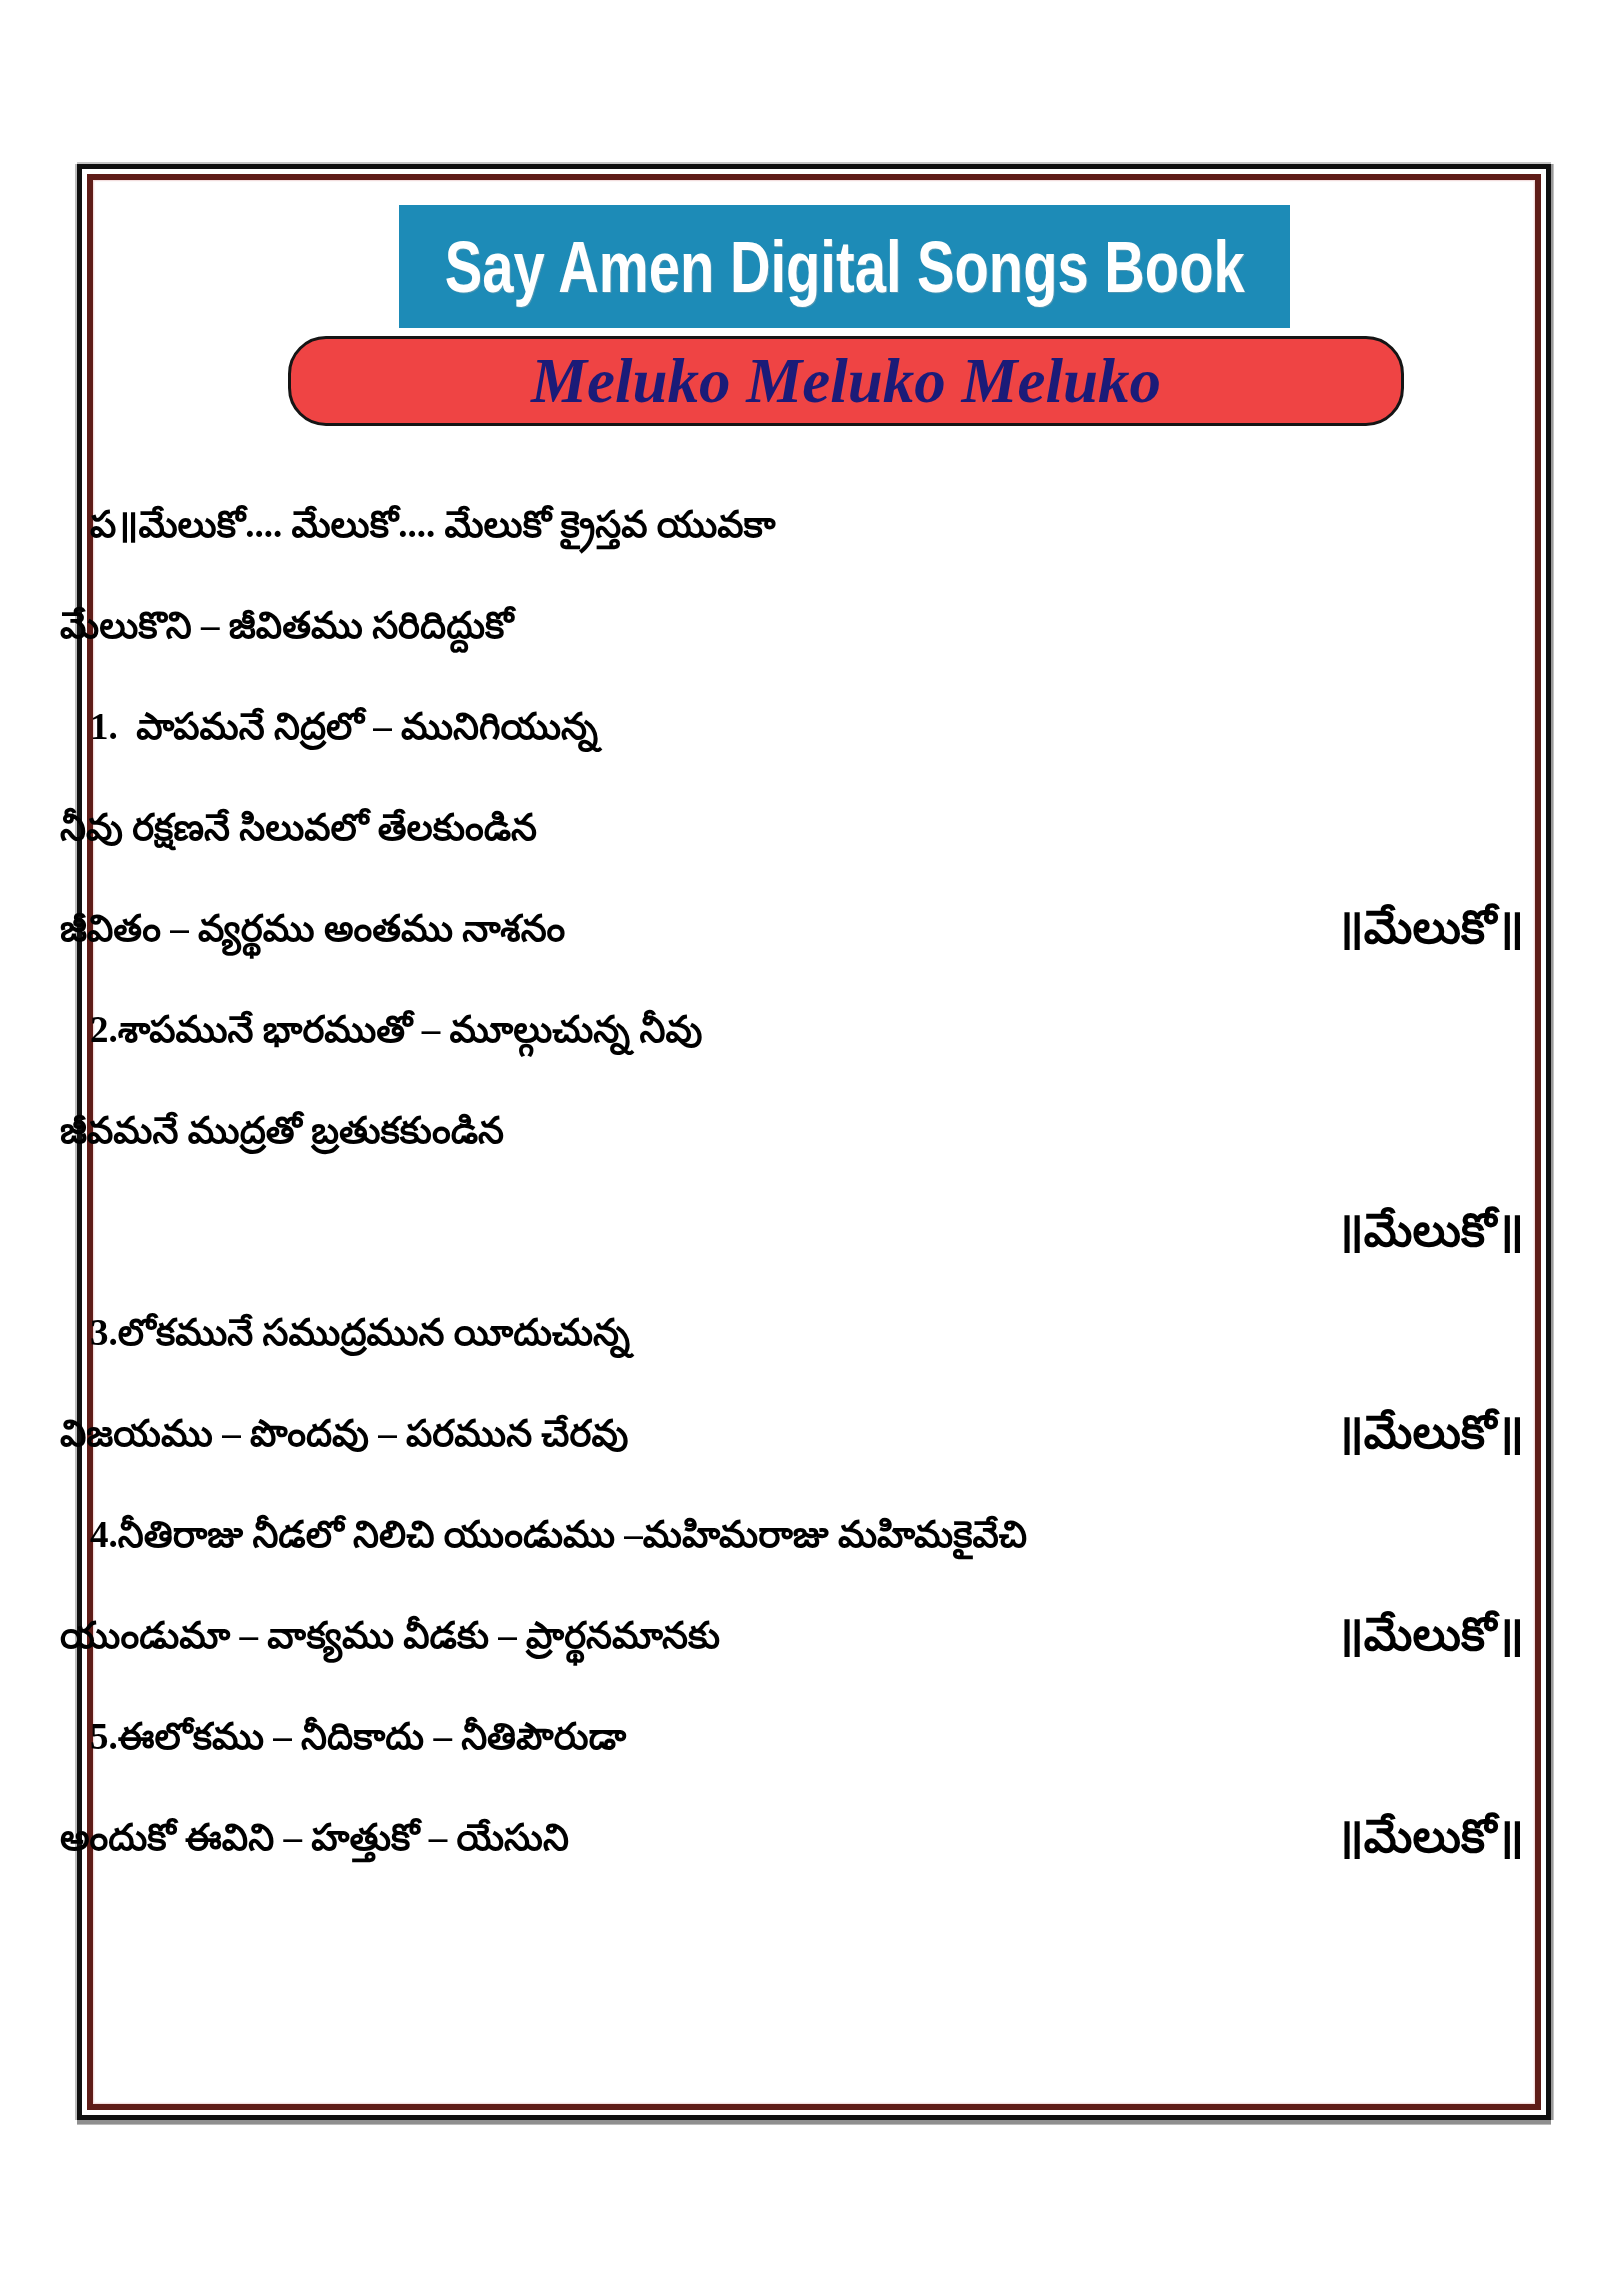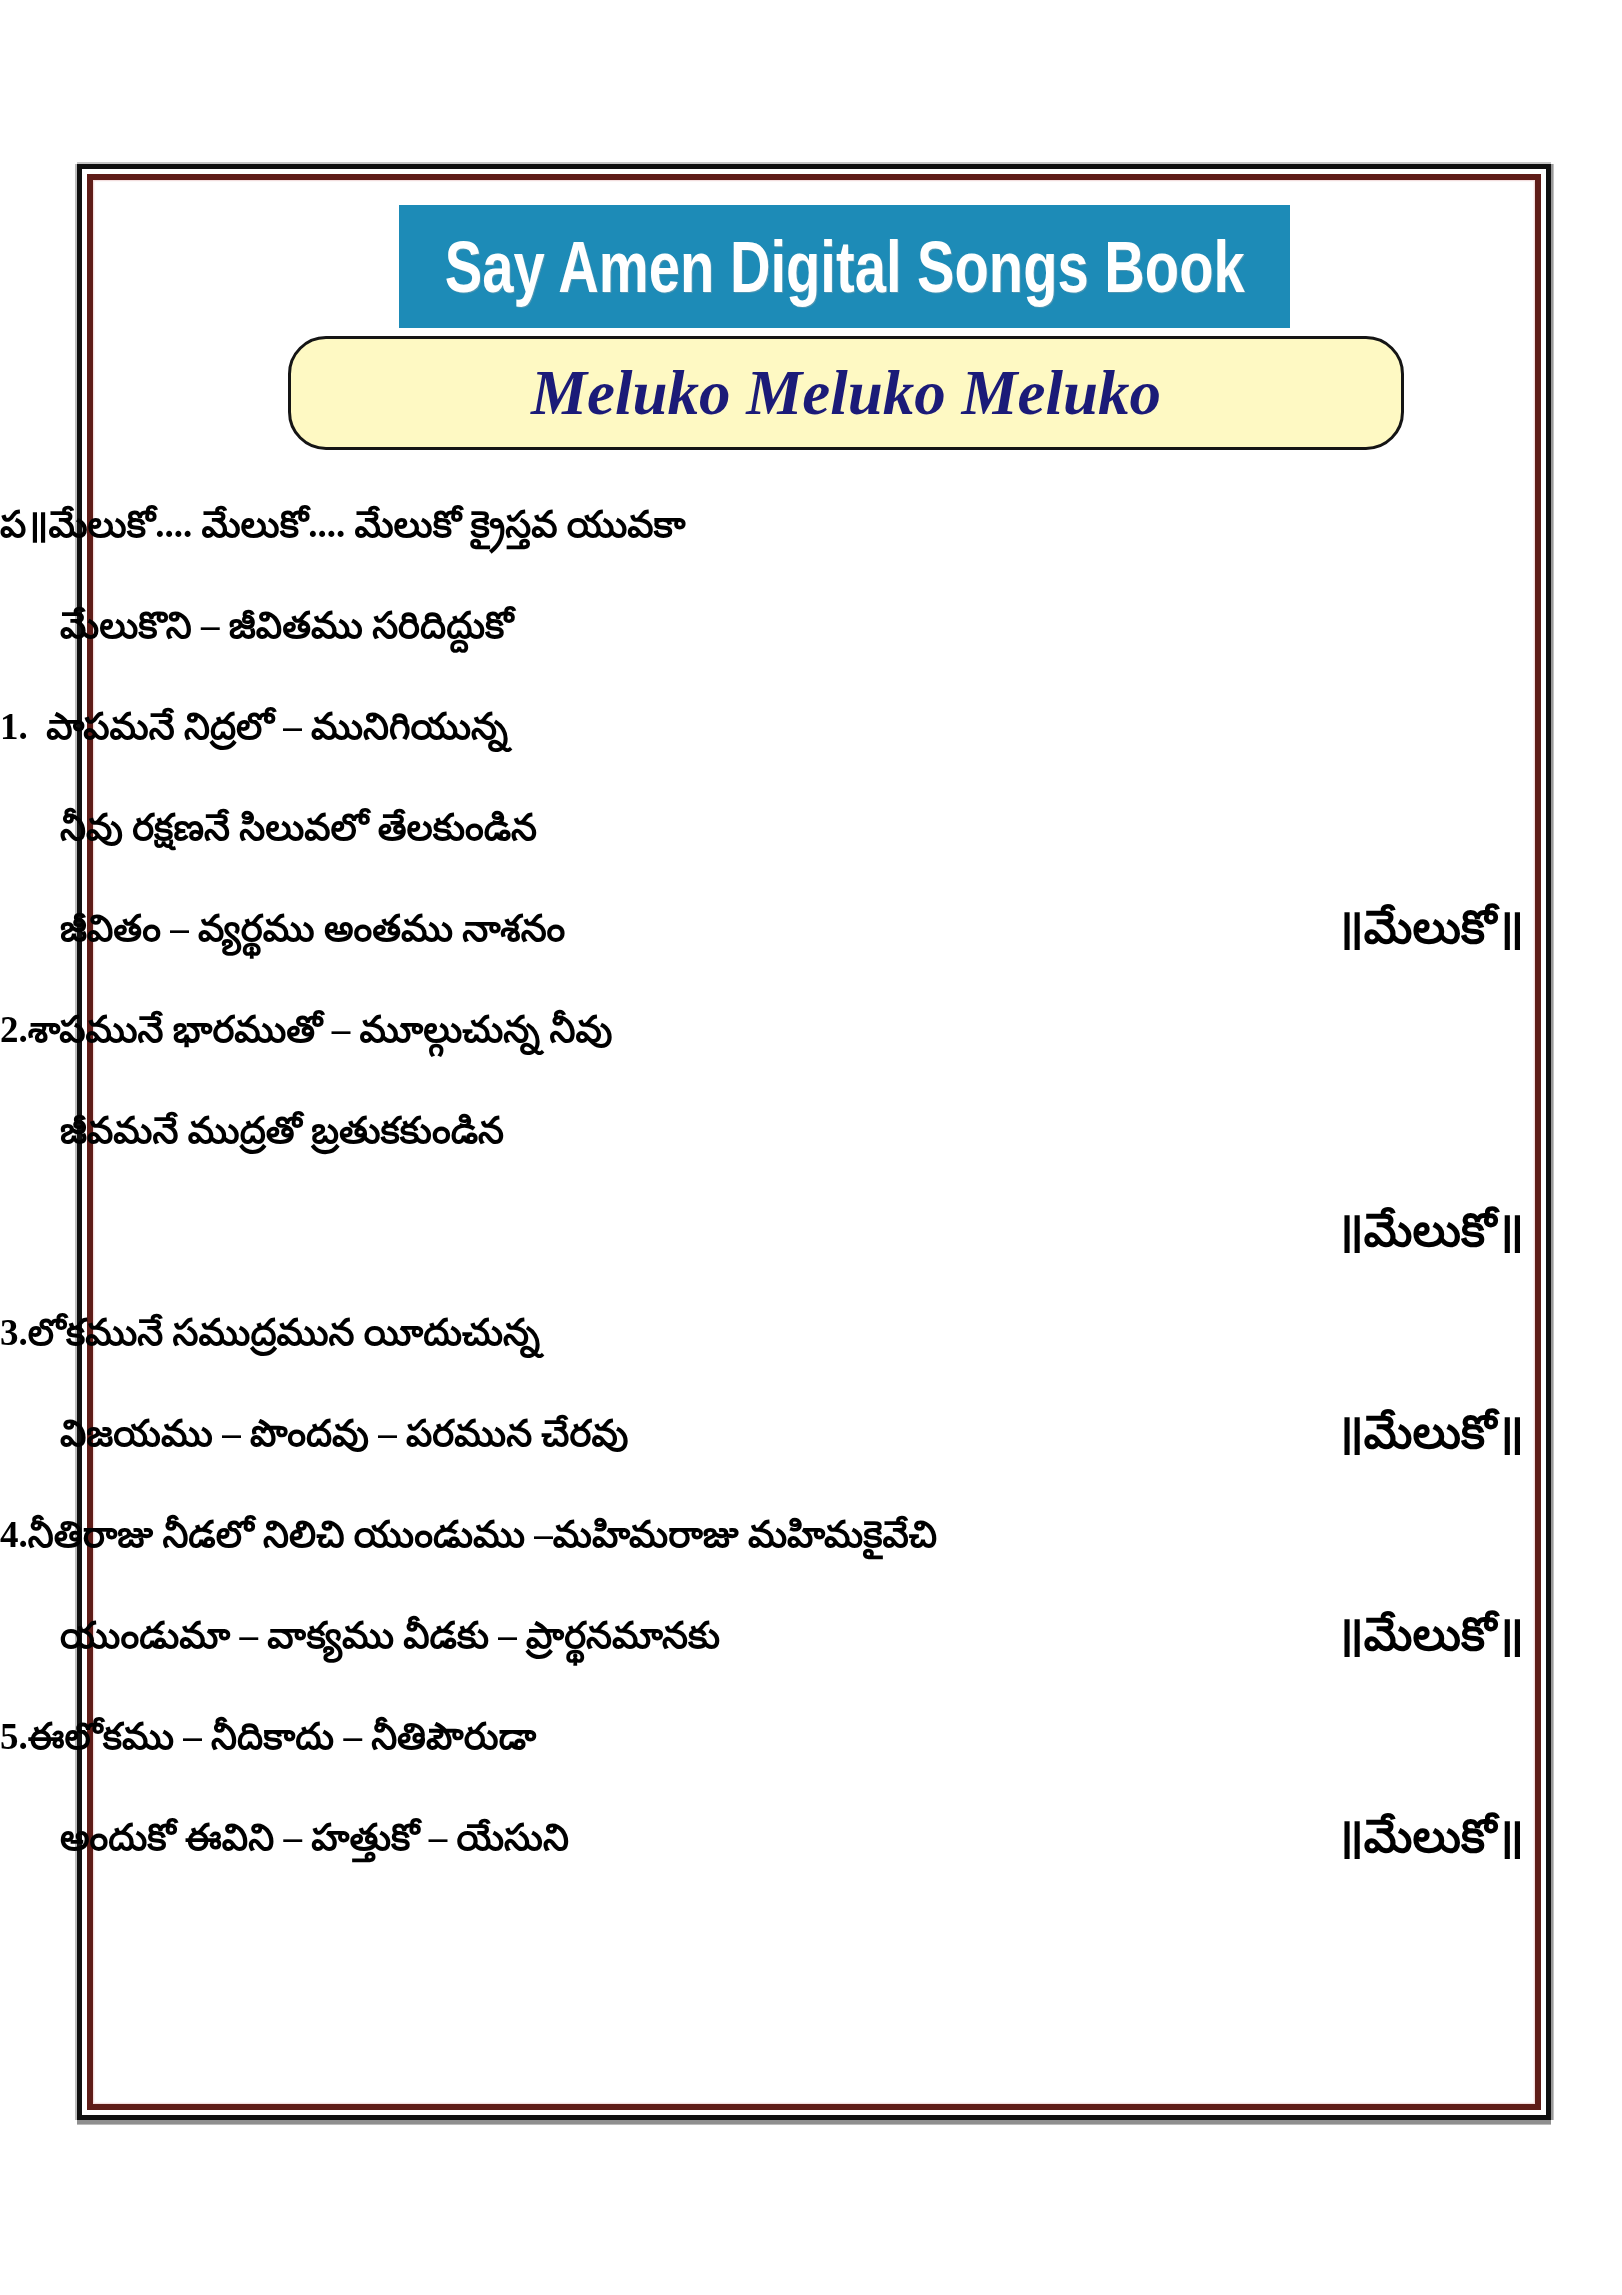--- a/index.html
+++ b/index.html
@@ -43,23 +43,23 @@
     font-size: 72px;
     transform: scaleX(0.78);
     white-space: nowrap;
     text-shadow: 1.3px 1.3px 0 rgba(120,160,175,0.55);
   }
 
   
   .pill {
     position: absolute;
     left: 288px; top: 336px;
-    width: 1116px; height: 114px;
+    width: 1116px; height: 90px;
     box-sizing: border-box;
-    background: #fef9c3;
+    background: #ef4444;
     border: 3.3px solid #151515;
     border-radius: 38px;
     display: flex; align-items: center; justify-content: center;
   }
   .pill .t {
     color: #1b1b78;
     font-family: "Liberation Serif", serif;
     font-style: italic;
     font-weight: bold;
     font-size: 63px;
@@ -83,21 +83,21 @@
     font-size: 37px;
     font-weight: bold;
     font-family: "Liberation Serif", serif;
   }
   .line .txt { display: inline-block; }
   .line .marker {
     margin-left: auto;
     font-size: 46px;
     padding-left: 26px;
   }
-  .start { }
+  .start { padding-left: 90px; }
   .cont  { padding-left: 60px; }
 </style>
 </head>
 <body>
 
 <div class="frame-outer">
   <div class="frame-inner"></div>
 </div>
 
 <div class="header-box">

